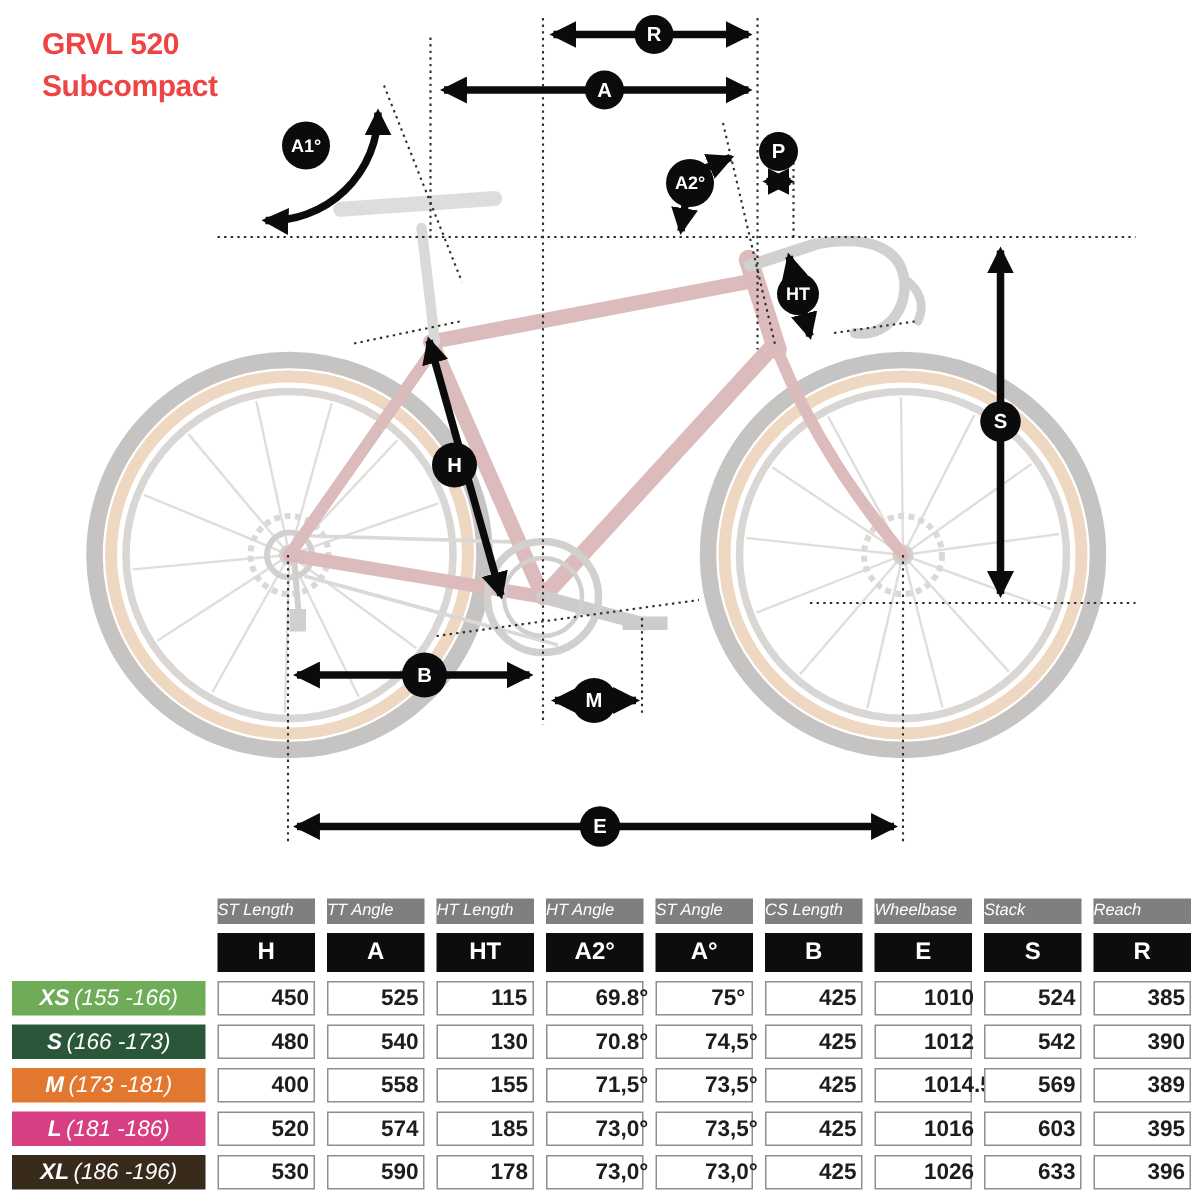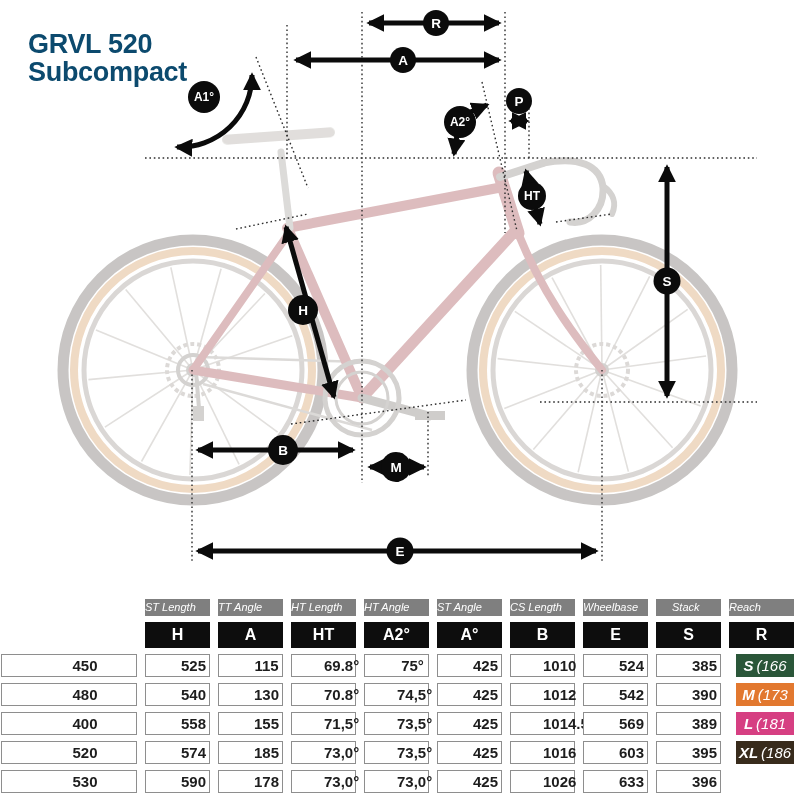--- a/index.html
+++ b/index.html
@@ -1,19 +1,19 @@
 <!DOCTYPE html>
 <html><head>
 <meta charset="utf-8">
 <style>
   html,body{margin:0;padding:0;background:#fff;}
   .stage{position:relative;width:800px;height:800px;background:#fff;overflow:hidden;
          font-family:"Liberation Sans",sans-serif;}
-  .title{position:absolute;left:28px;top:30px;font-size:27px;font-weight:800;
-         color:#0c4a6e;line-height:28px;letter-spacing:-0.3px;}
+  .title{position:absolute;left:28px;top:16px;font-size:20px;font-weight:800;
+         color:#ef4444;line-height:28px;letter-spacing:-0.3px;}
   svg.diagram{position:absolute;left:0;top:0;}
   .dot{stroke:#2e2e2e;stroke-width:1.4;stroke-dasharray:1.6 2.8;fill:none;}
   .arrow{stroke:#0b0b0b;stroke-width:5;fill:none;}
   .badge circle{fill:#0b0b0b;}
   .badge text{fill:#fff;font-weight:700;font-size:13.5px;text-anchor:middle;
               dominant-baseline:central;font-family:"Liberation Sans",sans-serif;}
   .badge.sm text{font-size:12px;}
   
   .geo-table{position:absolute;left:1px;top:599px;display:grid;
              grid-template-columns:136px repeat(9,65px);column-gap:8px;row-gap:6px;}
@@ -202,34 +202,35 @@
   <div class="geo-table">
 
     <div class="corner"></div>
     <div class="hcell" style="background: rgb(127, 127, 127);">ST Length</div>
     <div class="hcell" style="background: rgb(127, 127, 127);">TT Angle</div>
     <div class="hcell" style="background: rgb(127, 127, 127);">HT Length</div>
     <div class="hcell" style="background: rgb(127, 127, 127);">HT Angle</div>
     <div class="hcell" style="background: rgb(127, 127, 127);">ST Angle</div>
     <div class="hcell" style="background: rgb(127, 127, 127);">CS Length</div>
     <div class="hcell" style="background: rgb(127, 127, 127);">Wheelbase</div>
-    <div class="hcell" style="background: rgb(127, 127, 127); padding-left: 16px;">Stack</div>
+    <div class="hcell" style="background: rgb(127, 127, 127);">Stack</div>
     <div class="hcell" style="background: rgb(127, 127, 127);">Reach</div>
 
     <div class="corner"></div>
     <div class="lcell" style="background: rgb(13, 13, 13);">H</div>
     <div class="lcell" style="background: rgb(13, 13, 13);">A</div>
     <div class="lcell" style="background: rgb(13, 13, 13);">HT</div>
     <div class="lcell" style="background: rgb(13, 13, 13);">A2°</div>
     <div class="lcell" style="background: rgb(13, 13, 13);">A°</div>
     <div class="lcell" style="background: rgb(13, 13, 13);">B</div>
     <div class="lcell" style="background: rgb(13, 13, 13);">E</div>
     <div class="lcell" style="background: rgb(13, 13, 13);">S</div>
     <div class="lcell" style="background: rgb(13, 13, 13);">R</div>
 
+    <div class="scell" style="background: rgb(111, 172, 88);"><b>XS</b><span>(155 -166)</span></div>
     <div class="dcell">450</div>
     <div class="dcell">525</div>
     <div class="dcell">115</div>
     <div class="dcell">69.8°</div>
     <div class="dcell">75°</div>
     <div class="dcell">425</div>
     <div class="dcell">1010</div>
     <div class="dcell">524</div>
     <div class="dcell">385</div>
 

